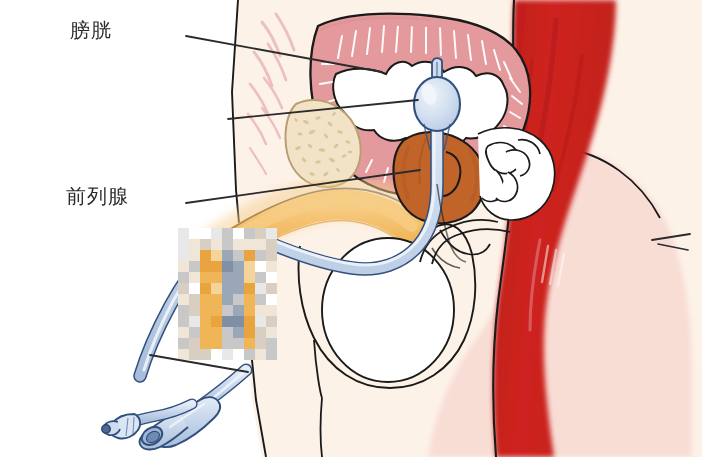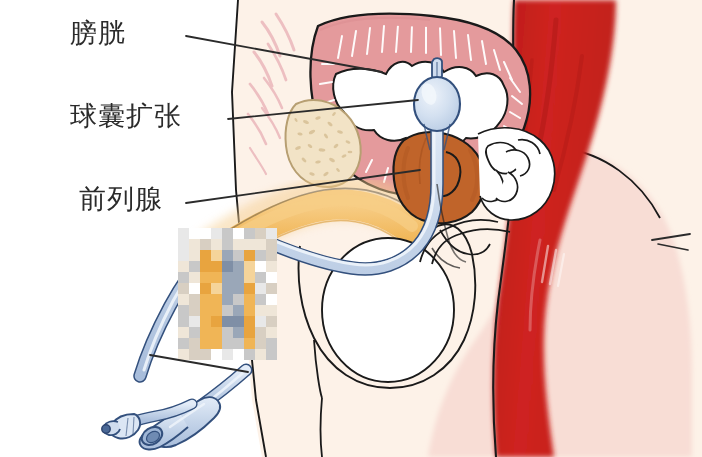--- a/index.html
+++ b/index.html
@@ -19,30 +19,30 @@
     position: absolute;
     left: 0;
     top: 0;
     width: 702px;
     height: 457px;
     display: block;
   }
   .label-text {
     position: absolute;
     font-family: "Liberation Sans", "DejaVu Sans", sans-serif;
-    font-size: 27px;
+    font-size: 20px;
     line-height: 1;
     color: #2b2b2b;
     letter-spacing: 1px;
     white-space: nowrap;
     user-select: none;
   }
   #label-bladder   { left: 70px;  top: 20px; }
   #label-balloon   { left: 70px;  top: 103px; }
-  #label-prostate  { left: 79px;  top: 186px; }
+  #label-prostate  { left: 66px;  top: 186px; }
   #label-catheter  { left: 70px;  top: 339px; }
 </style>
 </head>
 <body>
 
 <div id="page">
 
   <svg id="figure-svg" viewBox="0 0 702 457" xmlns="http://www.w3.org/2000/svg">
     <defs>
       <clipPath id="clip-bladder-wall">
@@ -444,18 +444,17 @@
         <line x1="186" y1="36" x2="382" y2="72" stroke="#2b2b2b"></line>
         <line x1="228" y1="119" x2="418" y2="100" stroke="#2b2b2b"></line>
         <line x1="186" y1="203" x2="420" y2="170" stroke="#2b2b2b"></line>
         <line x1="150" y1="355" x2="248" y2="372" stroke="#2b2b2b"></line>
       </g>
 
   </svg>
 
   <div id="label-bladder" class="label-text">膀胱</div>
 
-  <div id="label-balloon" class="label-text">球囊扩张</div>
 
   <div id="label-prostate" class="label-text">前列腺</div>
 
 
 </div>
 
 </body></html>

